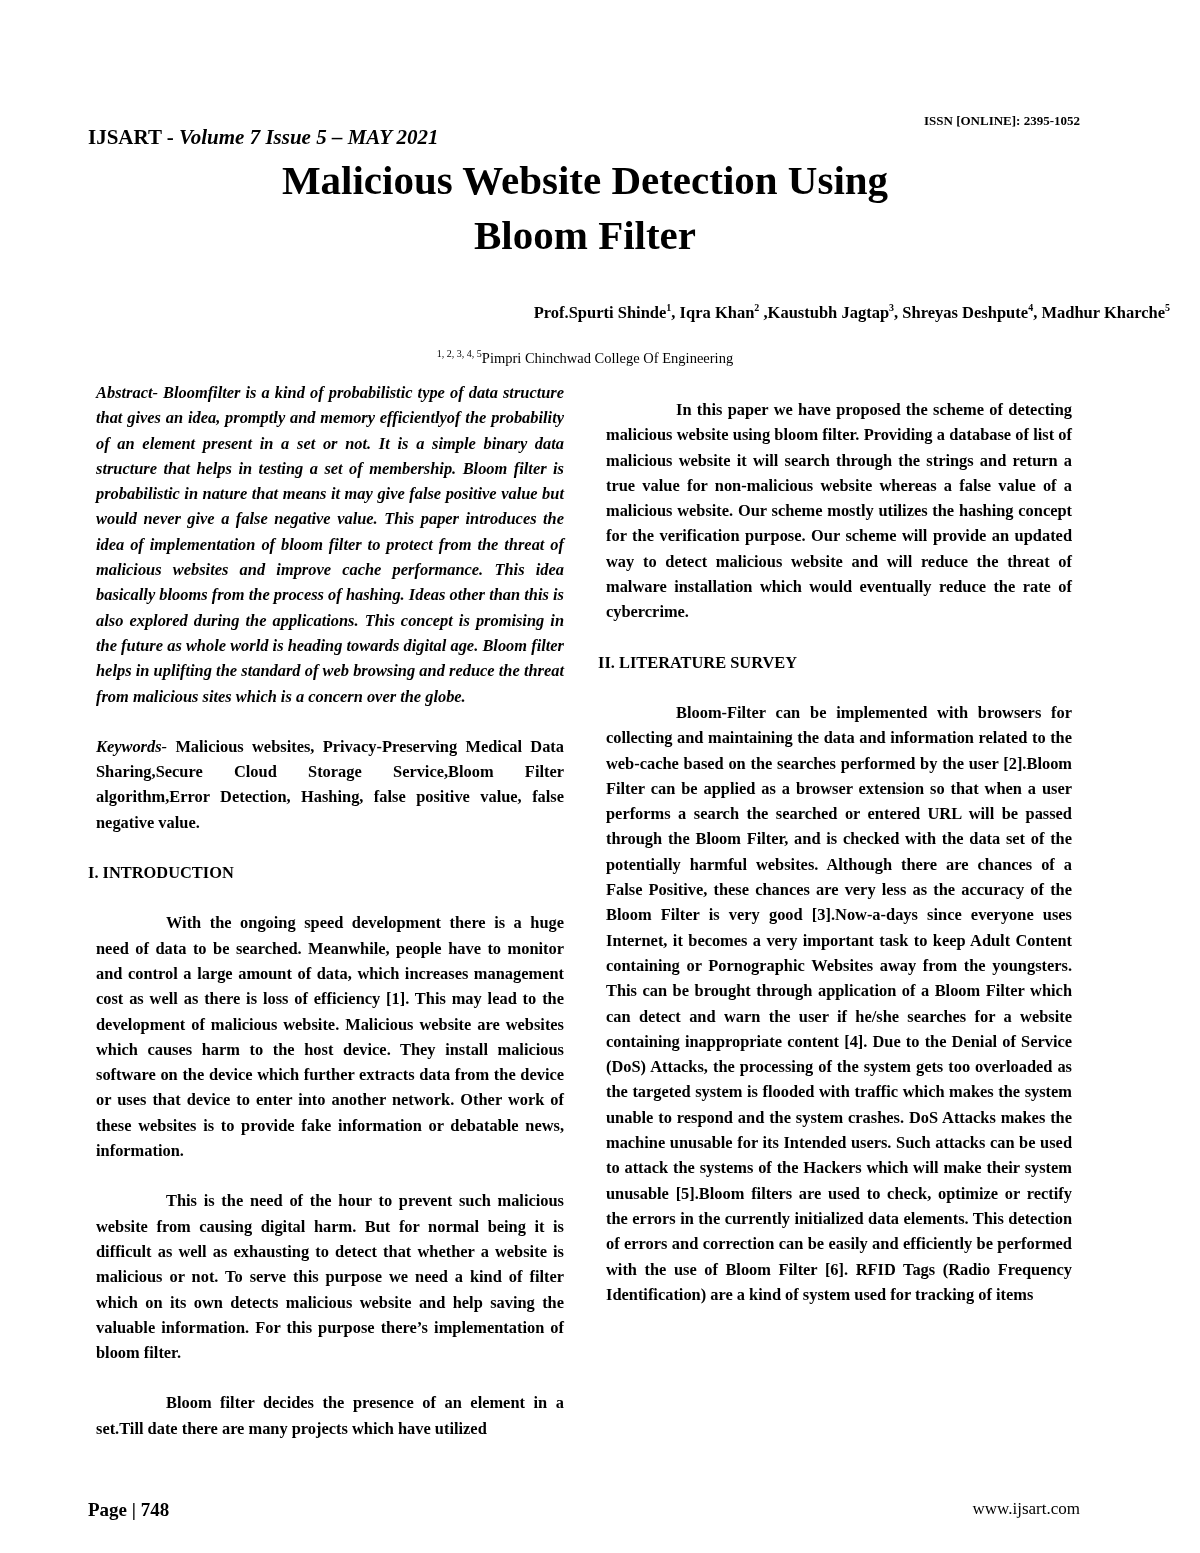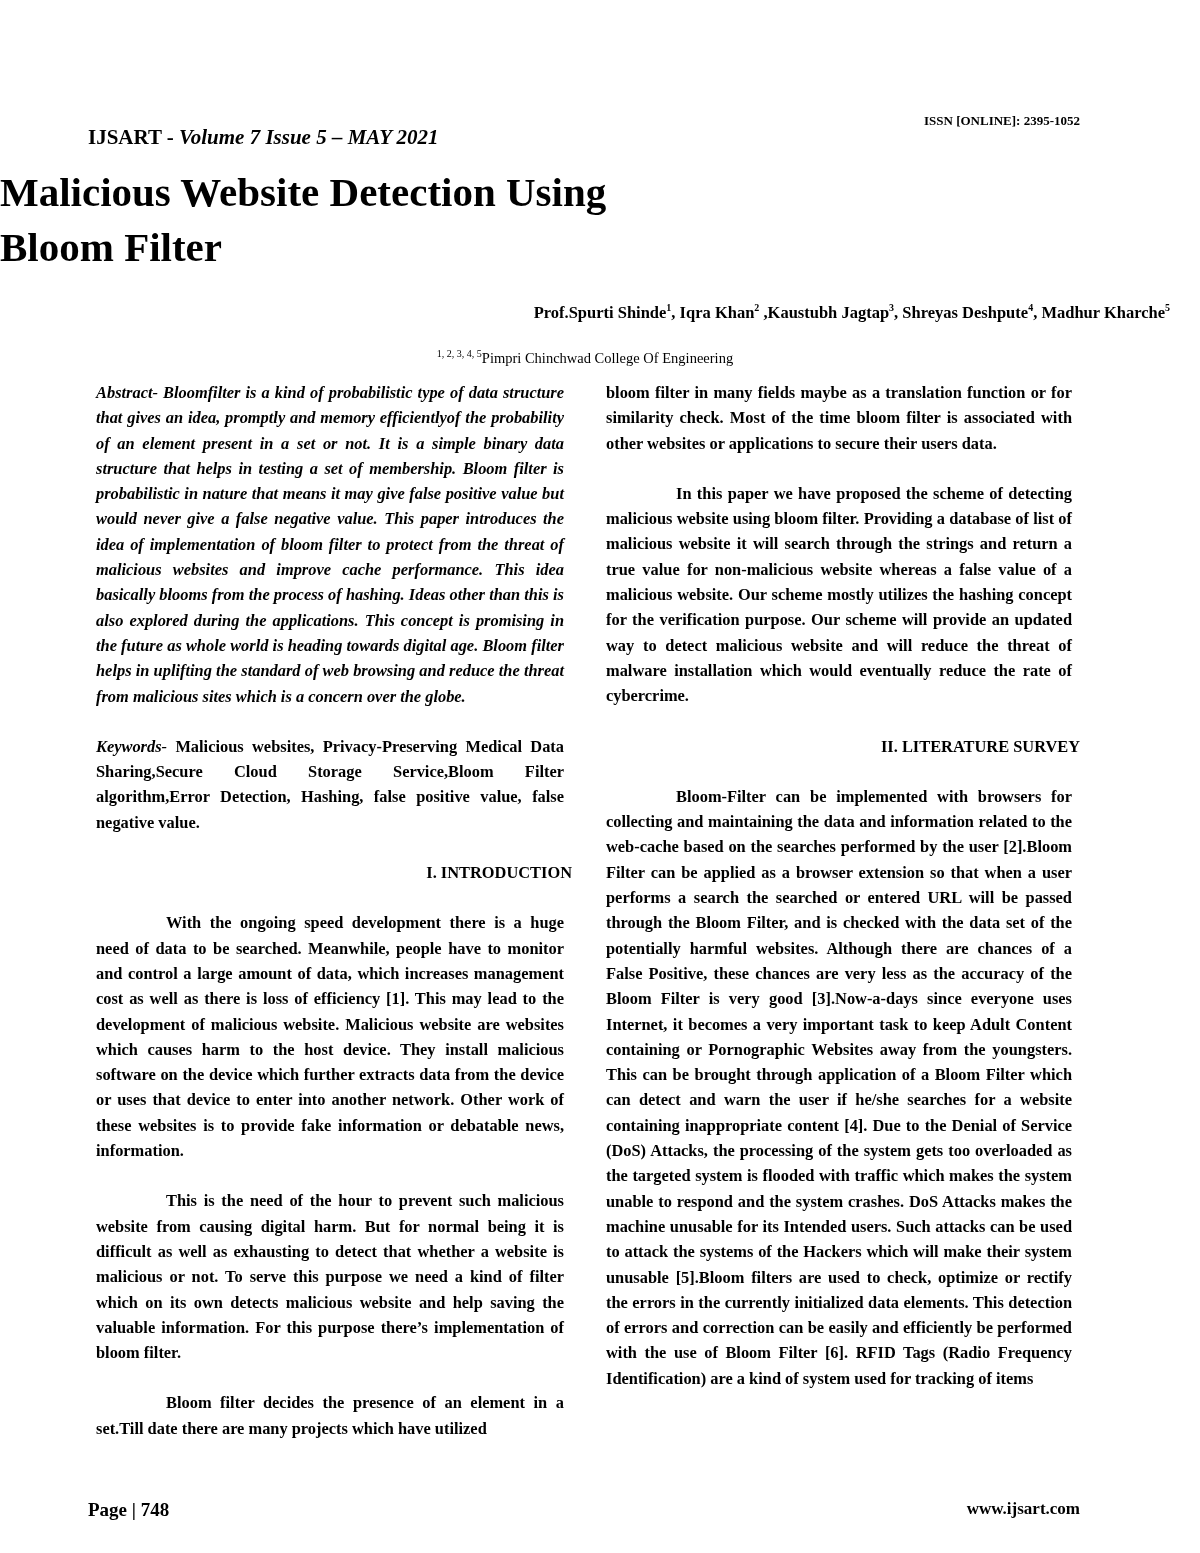--- a/index.html
+++ b/index.html
@@ -2,37 +2,37 @@
 <html><head>
 <meta charset="utf-8">
 <style>
   html, body { margin: 0; padding: 0; background: #ffffff; }
   body { width: 1200px; height: 1553px; position: relative; overflow: hidden;
          font-family: "Liberation Serif", "DejaVu Serif", serif; color: #000; }
   .abs { position: absolute; }
   .header-left { left: 88px; top: 113px; font-size: 21px; font-weight: bold; white-space: nowrap; margin-top: 12px; }
   .header-left i { font-style: italic; }
   .header-right { right: 120px; top: 113px; font-size: 13px; font-weight: bold; white-space: nowrap; }
-  .title { left: 0; width: 1170px; top: 165px; text-align: left; font-size: 41px; font-weight: bold; line-height: 55px; }
+  .title { left: 0; width: 1170px; top: 153px; text-align: center; font-size: 41px; font-weight: bold; line-height: 55px; }
   .authors { left: 0; width: 1170px; top: 302px; text-align: right; font-size: 16.5px; font-weight: bold; white-space: nowrap; }
   .authors sup, .affil sup { font-size: 10px; }
   .affil { left: 0; width: 1170px; top: 328px; text-align: center; font-size: 14.5px; white-space: nowrap; margin-top: 20px; }
   .col { position: absolute; top: 372px; font-size: 16.4px; line-height: 25.3px; text-align: justify; }
   .col-left { left: 88px; width: 484px; }
   .col-right { left: 598px; width: 482px; }
   .col p { margin: 8px; }
   .abstract { font-style: italic; font-weight: bold; }
   .abstract .label, .keywords .label { font-weight: bold; font-style: italic; }
   .keywords { margin-top: 25px !important; font-weight: bold; }
-  .section-head { text-align: right; font-weight: bold; margin: 25px 0 25px 0 !important; }
+  .section-head { text-align: left; font-weight: bold; margin: 25px 0 25px 0 !important; }
   .indent { text-indent: 70px; }
   .gap { margin-top: 25px !important; }
   .body-bold { font-weight: bold; }
   .footer-left { left: 88px; top: 1499px; font-size: 19px; font-weight: bold; }
-  .footer-right { right: 120px; top: 1499px; font-size: 17px; font-weight: bold; }
+  .footer-right { right: 120px; top: 1499px; font-size: 17px; font-weight: normal; }
 </style>
 </head>
 <body>
 
 <div class="abs header-left"><span>IJSART -</span> <i>Volume 7 Issue 5 – MAY 2021</i></div>
 <div class="abs header-right">ISSN [ONLINE]: 2395-1052</div>
 
 <div class="abs title">
   <div>Malicious Website Detection Using</div>
   <div>Bloom Filter</div>
@@ -46,20 +46,19 @@
 <div class="col col-left">
   <p class="abstract"><span class="label">Abstract-</span><span> Bloomfilter is a kind of probabilistic type of data structure that gives an idea, promptly and memory efficientlyof the probability of an element present in a set or not. It is a simple binary data structure that helps in testing a set of membership. Bloom filter is probabilistic in nature that means it may give false positive value but would never give a false negative value. This paper introduces the idea of implementation of bloom filter to protect from the threat of malicious websites and improve cache performance. This idea basically blooms from the process of hashing. Ideas other than this is also explored during the applications. This concept is promising in the future as whole world is heading towards digital age. Bloom filter helps in uplifting the standard of web browsing and reduce the threat from malicious sites which is a concern over the globe.</span></p>
   <p class="keywords"><span class="label">Keywords-</span><span> Malicious websites, Privacy-Preserving Medical Data Sharing,Secure Cloud Storage Service,Bloom Filter algorithm,Error Detection, Hashing, false positive value, false negative value.</span></p>
   <p class="section-head">I. INTRODUCTION</p>
   <p class="indent body-bold">With the ongoing speed development there is a huge need of data to be searched. Meanwhile, people have to monitor and control a large amount of data, which increases management cost as well as there is loss of efficiency [1]. This may lead to the development of malicious website. Malicious website are websites which causes harm to the host device. They install malicious software on the device which further extracts data from the device or uses that device to enter into another network. Other work of these websites is to provide fake information or debatable news, information.</p>
   <p class="indent body-bold gap">This is the need of the hour to prevent such malicious website from causing digital harm. But for normal being it is difficult as well as exhausting to detect that whether a website is malicious or not. To serve this purpose we need a kind of filter which on its own detects malicious website and help saving the valuable information. For this purpose there’s implementation of bloom filter.</p>
   <p class="indent body-bold gap">Bloom filter decides the presence of an element in a set.Till date there are many projects which have utilized</p>
 </div>
 
 <div class="col col-right">
-  <p class="body-bold">bloom filter in many fields maybe as a translation function or for similarity check. Most of the time bloom filter is associated with other websites or applications to secure their users data.</p>
   <p class="indent body-bold gap">In this paper we have proposed the scheme of detecting malicious website using bloom filter. Providing a database of list of malicious website it will search through the strings and return a true value for non-malicious website whereas a false value of a malicious website. Our scheme mostly utilizes the hashing concept for the verification purpose. Our scheme will provide an updated way to detect malicious website and will reduce the threat of malware installation which would eventually reduce the rate of cybercrime.</p>
   <p class="section-head">II. LITERATURE SURVEY</p>
   <p class="indent body-bold">Bloom-Filter can be implemented with browsers for collecting and maintaining the data and information related to the web-cache based on the searches performed by the user [2].Bloom Filter can be applied as a browser extension so that when a user performs a search the searched or entered URL will be passed through the Bloom Filter, and is checked with the data set of the potentially harmful websites. Although there are chances of a False Positive, these chances are very less as the accuracy of the Bloom Filter is very good [3].Now-a-days since everyone uses Internet, it becomes a very important task to keep Adult Content containing or Pornographic Websites away from the youngsters. This can be brought through application of a Bloom Filter which can detect and warn the user if he/she searches for a website containing inappropriate content [4]. Due to the Denial of Service (DoS) Attacks, the processing of the system gets too overloaded as the targeted system is flooded with traffic which makes the system unable to respond and the system crashes. DoS Attacks makes the machine unusable for its Intended users. Such attacks can be used to attack the systems of the Hackers which will make their system unusable [5].Bloom filters are used to check, optimize or rectify the errors in the currently initialized data elements. This detection of errors and correction can be easily and efficiently be performed with the use of Bloom Filter [6]. RFID Tags (Radio Frequency Identification) are a kind of system used for tracking of items</p>
 </div>
 
 <div class="abs footer-left">Page | 748</div>
 <div class="abs footer-right">www.ijsart.com</div>
 
 </body></html>

